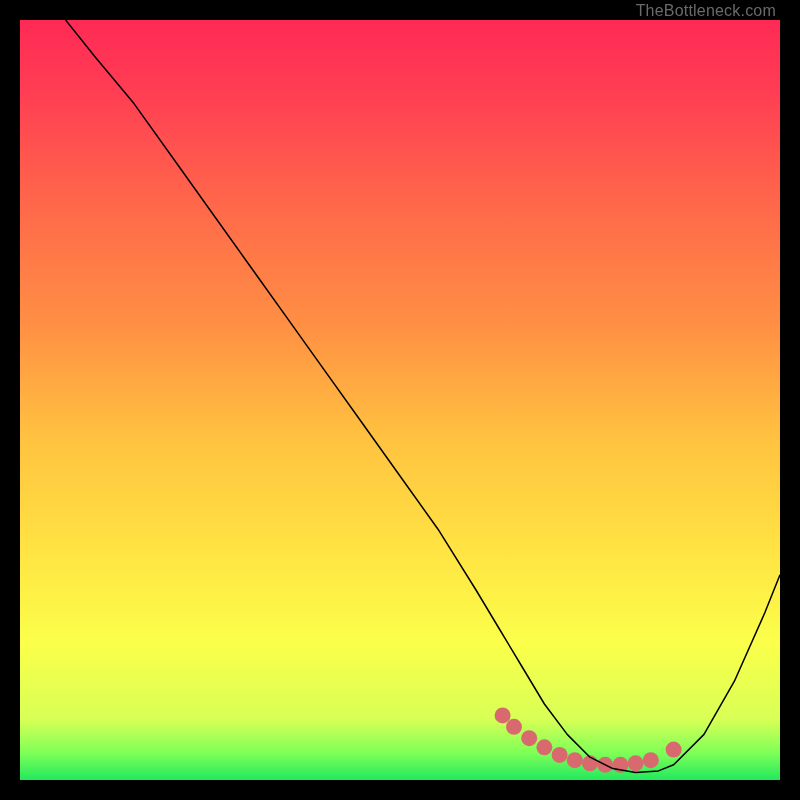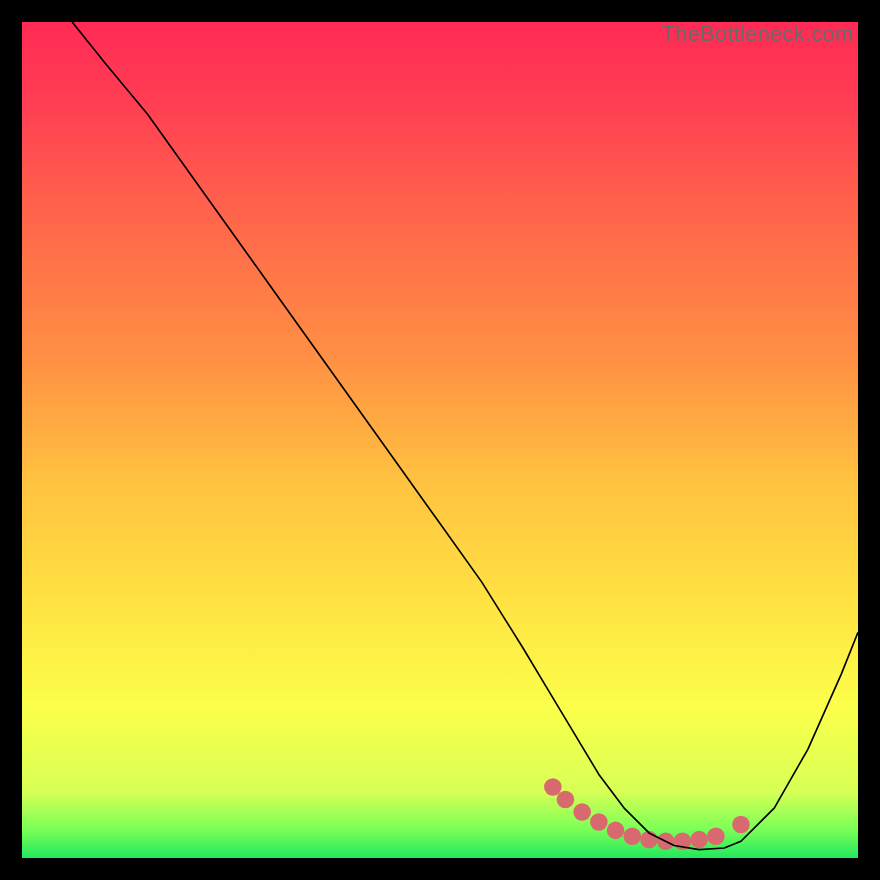--- a/index.html
+++ b/index.html
@@ -24,24 +24,23 @@
     left: 0;
     top: 0;
     width: 760px;
     height: 760px;
   }
   .watermark {
     position: absolute;
     top: 2px;
     right: 24px;
     color: #6a6a6a;
-    font-size: 20px;
+    font-size: 16px;
     font-weight: 500;
     letter-spacing: 0.2px;
-    margin-top: 18px;
   }
 </style>
 </head>
 <body>
 
 <div class="frame">
   <svg class="plot" viewBox="0 0 760 760">
     <defs>
       <linearGradient id="bg-grad" x1="0" y1="0" x2="0" y2="1">
           <stop offset="0%" stop-color="#ff2a55"></stop>

